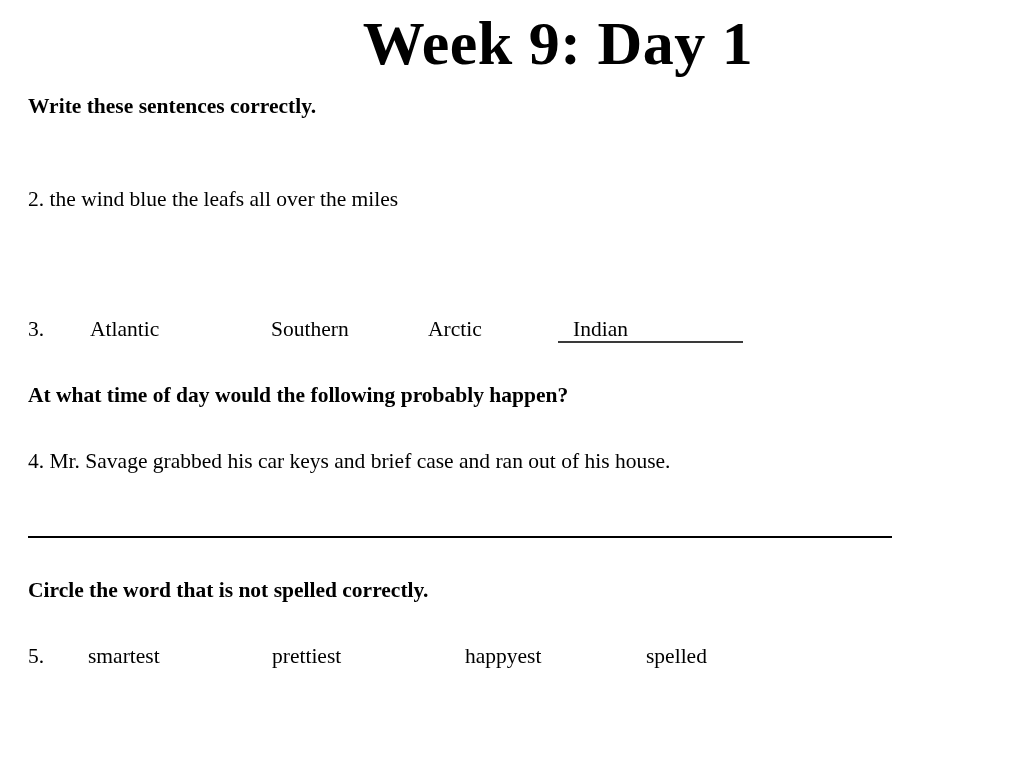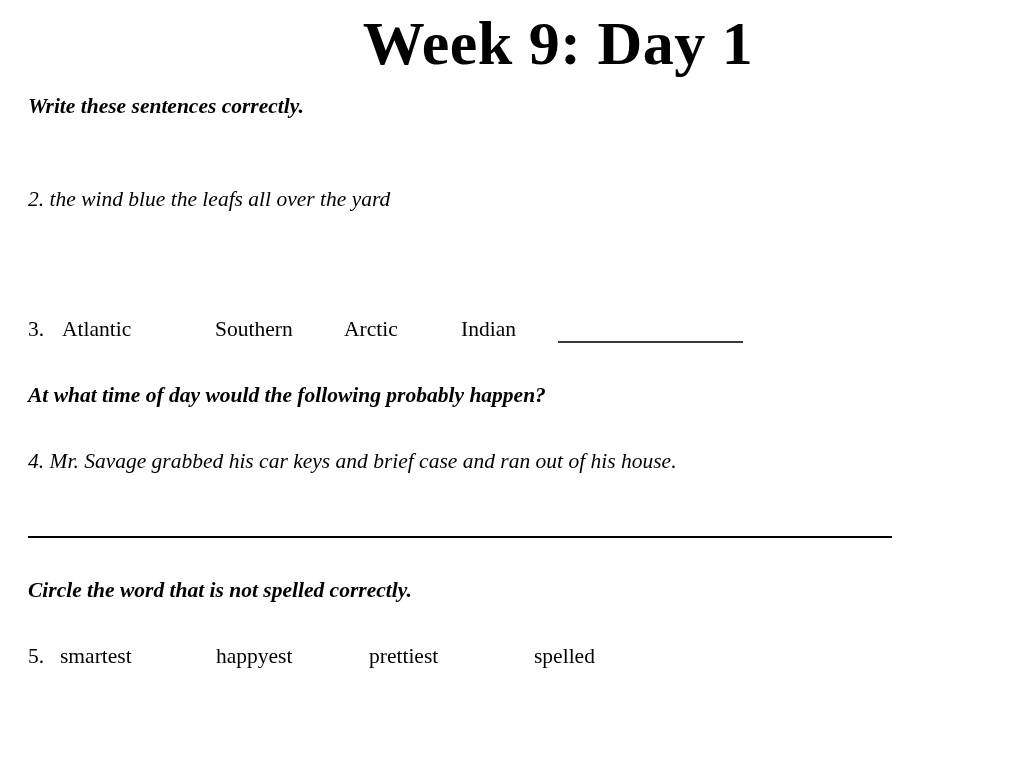--- a/index.html
+++ b/index.html
@@ -39,41 +39,41 @@
     padding-left: 46px;
   }
 
   
   .line {
     position: absolute;
     left: 28px;
     font-size: 21.5px;
     line-height: 26px;
     white-space: nowrap;
-    font-style: italic;
   }
   .line.bold {
     font-weight: bold;
   }
 
   
   .wordrow {
     position: absolute;
     left: 28px;
     font-size: 21.5px;
     line-height: 26px;
     white-space: nowrap;
     display: flex;
     align-items: baseline;
   }
   .wordrow .num {
     display: inline-block;
   }
   .wordrow .w {
     display: inline-block;
+    margin-left: 28px;
   }
 
   
   .row-q3 .num { width: 34px; }
   .row-q3 .w1  { width: 153px; }
   .row-q3 .w2  { width: 129px; }
   .row-q3 .w3  { width: 117px; }
   .row-q3 .w4  { width: 64px; }
 
   .row-q5 .num { width: 32px; }
@@ -99,21 +99,21 @@
 <body>
 
 <div class="page">
 
   <div class="title">Week 9: Day 1</div>
 
   <div class="line bold" style="top:93px;">Write these sentences correctly.</div>
 
 
   <div class="line" style="top:186px;">
-    <span>2.</span><span>&nbsp;</span><span>the wind blue the leafs all over the yard</span>
+    <span>2.</span><span>&nbsp;</span><span>the wind blue the leafs all over the miles</span>
   </div>
 
 
   <div class="wordrow row-q3" style="top:316px;">
     <span class="num">3.</span>
     <span class="w w1">Atlantic</span>
     <span class="w w2">Southern</span>
     <span class="w w3">Arctic</span>
     <span class="w w4">Indian</span>
   </div>
@@ -126,18 +126,18 @@
     <span>4.</span><span>&nbsp;</span><span>Mr. Savage grabbed his car keys and brief case and ran out of his house.</span>
   </div>
 
   <div class="divider" style="left:28px; top:536px; width:864px;"></div>
 
   <div class="line bold" style="top:577px;">Circle the word that is not spelled correctly.</div>
 
   <div class="wordrow row-q5" style="top:643px;">
     <span class="num">5.</span>
     <span class="w w1">smartest</span>
+    <span class="w w3">prettiest</span>
     <span class="w w2">happyest</span>
-    <span class="w w3">prettiest</span>
     <span class="w w4">spelled</span>
   </div>
 
 </div>
 
 </body></html>

